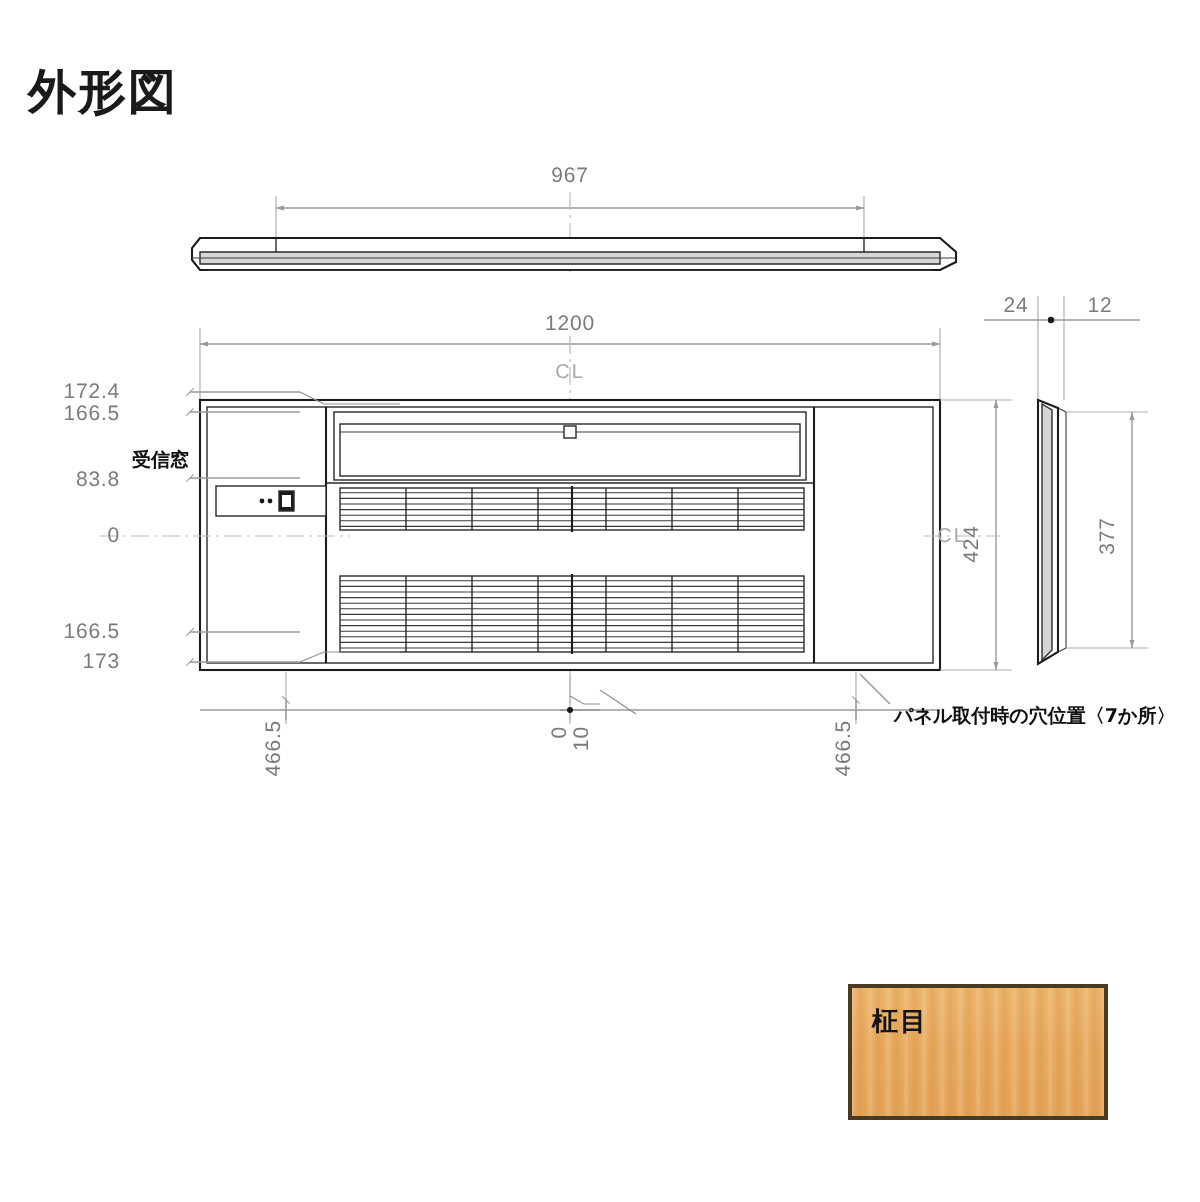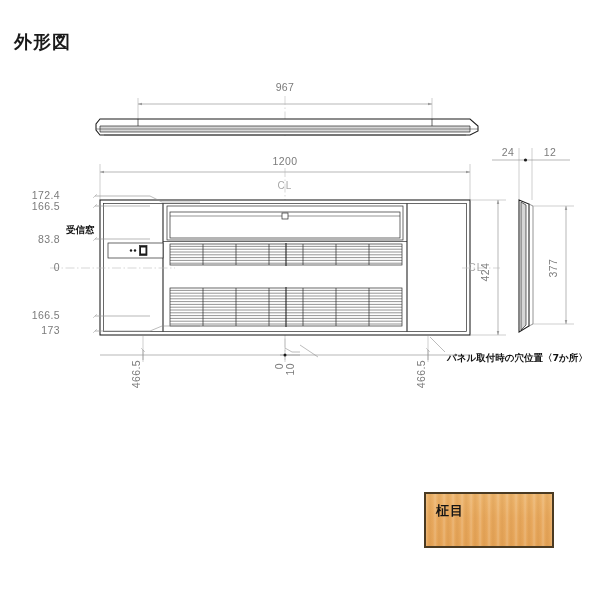--- a/index.html
+++ b/index.html
@@ -9,21 +9,21 @@
     font-family:"Liberation Sans","DejaVu Sans",sans-serif;
     position:relative;
     overflow:hidden;
     color:#111;
   }
   #root{position:absolute;left:0;top:0;width:600px;height:601px;}
 
   .page-title{
     position:absolute;
     left:14px;top:30px;
-    font-size:18px;
+    font-size:24px;
     font-weight:700;
     letter-spacing:1px;
     color:#1a1a1a;
     font-family:"DejaVu Sans",sans-serif;
   }
 
   svg.drawing{position:absolute;left:0;top:0;width:600px;height:601px;}
 
   
   .dimline{stroke:#9a9a9a;stroke-width:0.7;fill:none;}
@@ -61,21 +61,21 @@
     font-family:"DejaVu Sans",sans-serif;
     font-size:9.5px;
     fill:#111111;
     font-weight:700;
   }
 
   
   .wood-swatch{
     position:absolute;
     left:424px;top:492px;
-    width:130px;height:56px;
+    width:130px;height:68px;
     border:2px solid #4a3a22;
     box-sizing:border-box;
     background:
       repeating-linear-gradient(90deg,
         rgba(255,255,255,0.18) 0px,
         rgba(255,255,255,0.0) 2px,
         rgba(160,95,25,0.10) 4px,
         rgba(255,255,255,0.0) 7px,
         rgba(255,255,255,0.16) 9px),
       linear-gradient(180deg,#ecb46c 0%,#e8a95e 45%,#e5a458 100%);

